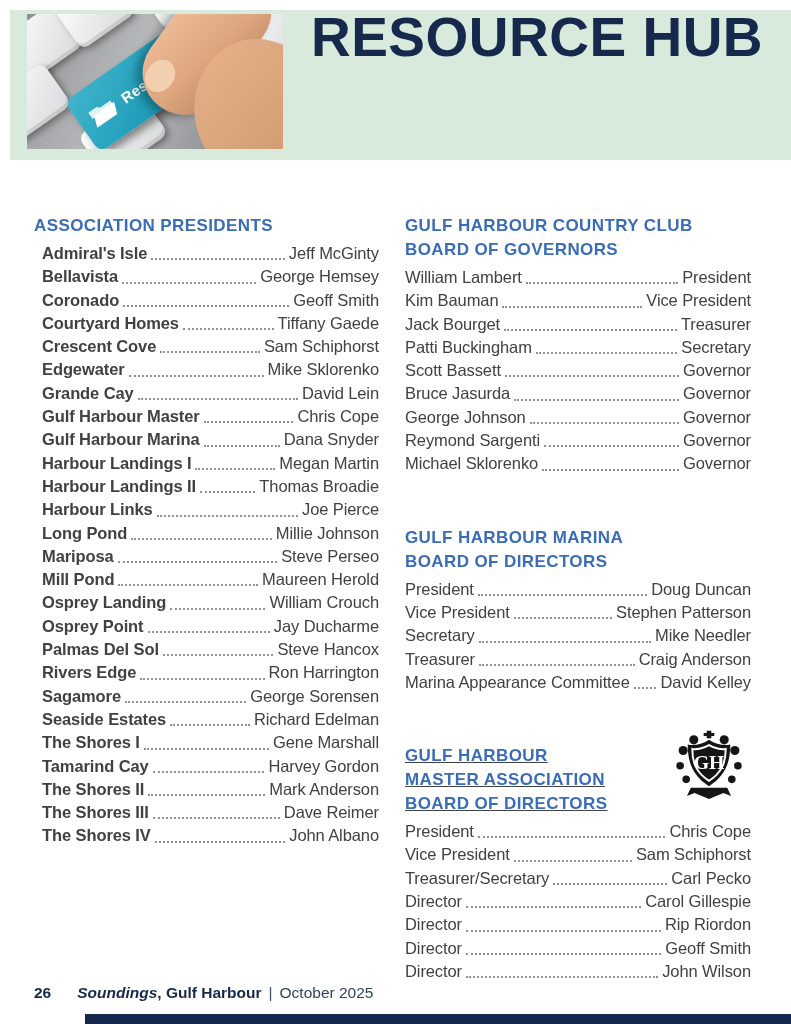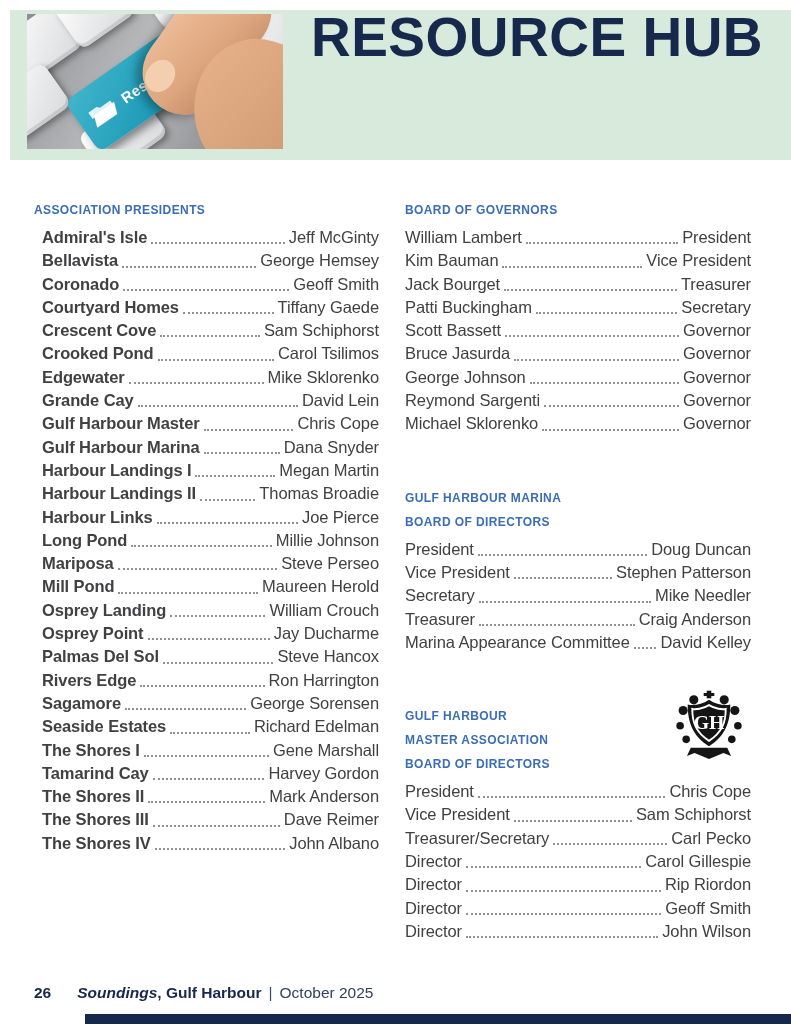--- a/index.html
+++ b/index.html
@@ -61,38 +61,38 @@
   }
   .page-title{
     font-size:55px;font-weight:bold;color:#16284c;letter-spacing:.5px;
     line-height:1;white-space:nowrap;
   }
   
   .col{position:absolute;top:198px;}
   .col-left{left:34px;width:345px;}
   .col-right{left:405px;width:346px;}
   h2.sec-heading{
-    margin:0 0 4px 0;font-size:12px;font-weight:bold;color:#3a6db6;
+    margin:16px 0 4px 0;font-size:17px;font-weight:bold;color:#3a6db6;
     letter-spacing:.4px;line-height:24px;
   }
   h2.sec-heading span{display:block;}
   .list{display:block;}
   .row{
     display:flex;align-items:baseline;height:23.3px;font-size:16.5px;
     line-height:23.3px;white-space:nowrap;letter-spacing:-0.1px;
   }
   .row .lbl{flex:0 0 auto;}
   .col-left .row .lbl{font-weight:bold;margin-left:8px;}
   .row .leader{
     flex:1 1 auto;min-width:8px;margin:0 4px;align-self:flex-end;
     border-bottom:2px dotted #8f9194;margin-bottom:5px;
   }
   .row .val{flex:0 0 auto;}
   .section{margin-bottom:50px;position:relative;}
-  .section-head-wrap{position:relative;}
+  .section-head-wrap{position:relative;text-decoration:underline;}
   .crest{position:absolute;top:-16px;right:4px;width:76px;height:86px;}
   
   .footer{
     position:absolute;left:34px;top:984px;font-size:15.5px;color:#16284c;
     display:flex;align-items:baseline;white-space:pre;
   }
   .footer .pagenum{font-weight:bold;margin-right:26px;}
   .footer .mag{font-weight:bold;font-style:italic;}
   .footer .magsuffix{font-weight:bold;}
   .footer .sep{margin:0 7px;font-weight:300;color:#3c4d68;}
@@ -163,25 +163,20 @@
         <span class="leader"></span>
         <span class="val">Tiffany Gaede</span>
       </div>
 
       <div class="row">
         <span class="lbl">Crescent Cove</span>
         <span class="leader"></span>
         <span class="val">Sam Schiphorst</span>
       </div>
 
-      <div class="row">
-        <span class="lbl">Crooked Pond</span>
-        <span class="leader"></span>
-        <span class="val">Carol Tsilimos</span>
-      </div>
 
       <div class="row">
         <span class="lbl">Edgewater</span>
         <span class="leader"></span>
         <span class="val">Mike Sklorenko</span>
       </div>
 
       <div class="row">
         <span class="lbl">Grande Cay</span>
         <span class="leader"></span>
@@ -301,20 +296,21 @@
         <span class="leader"></span>
         <span class="val">John Albano</span>
       </div>
     </div>
 </div>
 
 <div class="col col-right">
 
   <div class="section">
     <h2 class="sec-heading">
+      <span>GULF HARBOUR COUNTRY CLUB</span>
       <span>BOARD OF GOVERNORS</span>
     </h2>
     <div class="list">
 
         <div class="row">
           <span class="lbl">William Lambert</span>
           <span class="leader"></span>
           <span class="val">President</span>
         </div>
 

